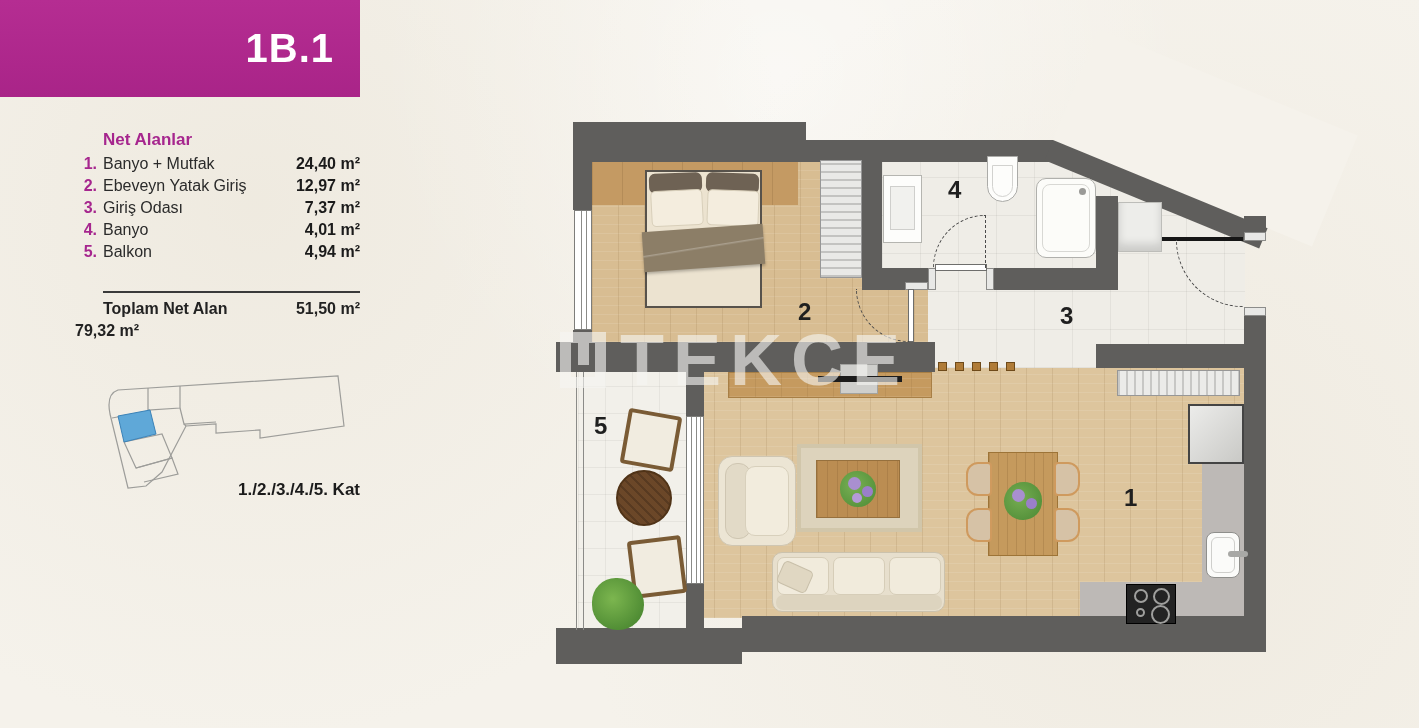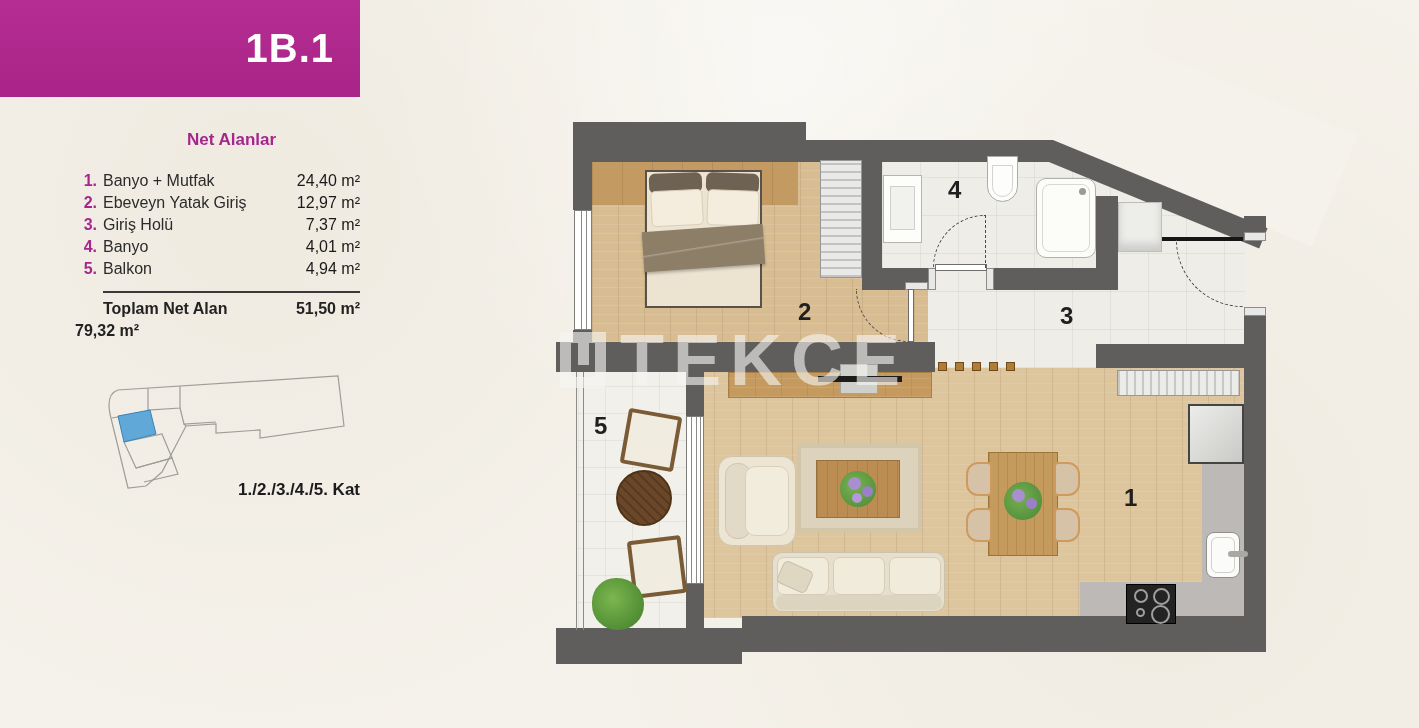--- a/index.html
+++ b/index.html
@@ -16,25 +16,25 @@
   .abs{position:absolute;}
   
   .banner{
     left:0;top:0;width:360px;height:97px;
     background:linear-gradient(180deg,#b52d92,#a92488);
     color:#fff;display:flex;align-items:center;justify-content:flex-end;
     font-size:40px;font-weight:bold;padding-right:26px;box-sizing:border-box;
     letter-spacing:1px;
   }
   .areas{left:75px;top:130px;width:285px;font-size:16px;}
-  .areas .title{color:#a6268e;font-weight:bold;font-size:17px;margin-left:28px;margin-bottom:20px;text-align:center;}
+  .areas .title{color:#a6268e;font-weight:bold;font-size:17px;margin-left:28px;margin-bottom:3px;}
   .arow{display:flex;line-height:22px;}
   .arow .no{width:22px;text-align:right;color:#a6268e;font-weight:bold;margin-right:6px;}
   .arow .lbl{flex:1;color:#2b2b2b;}
-  .arow .val{font-weight:normal;color:#1b1b1b;white-space:nowrap;margin-left:42px;}
+  .arow .val{font-weight:bold;color:#1b1b1b;white-space:nowrap;margin-left:42px;}
   .divider{left:103px;top:291px;width:257px;height:2px;background:#3a3a3a;}
   .totals{left:75px;top:298px;width:285px;font-size:16px;font-weight:bold;}
   .trow{display:flex;line-height:22px;}
   .trow .lbl{flex:1;margin-left:28px;}
   .kat{left:170px;top:480px;width:190px;text-align:right;font-weight:bold;font-size:17px;color:#1b1b1b;}
   
   .wall{background:#5f5e5c;}
   .wood-bed{background:#d8bd92;}
   .wood-liv{background:#decask;}
   .wood-liv, .wood-bed, .wood-side{
@@ -95,21 +95,21 @@
       <span class="lbl">Banyo + Mutfak</span>
       <span class="val">24,40 m²</span>
     </div>
     <div class="arow">
       <span class="no">2.</span>
       <span class="lbl">Ebeveyn Yatak Giriş</span>
       <span class="val">12,97 m²</span>
     </div>
     <div class="arow">
       <span class="no">3.</span>
-      <span class="lbl">Giriş Holü</span>
+      <span class="lbl">Giriş Odası</span>
       <span class="val">7,37 m²</span>
     </div>
     <div class="arow">
       <span class="no">4.</span>
       <span class="lbl">Banyo</span>
       <span class="val">4,01 m²</span>
     </div>
     <div class="arow">
       <span class="no">5.</span>
       <span class="lbl">Balkon</span>

